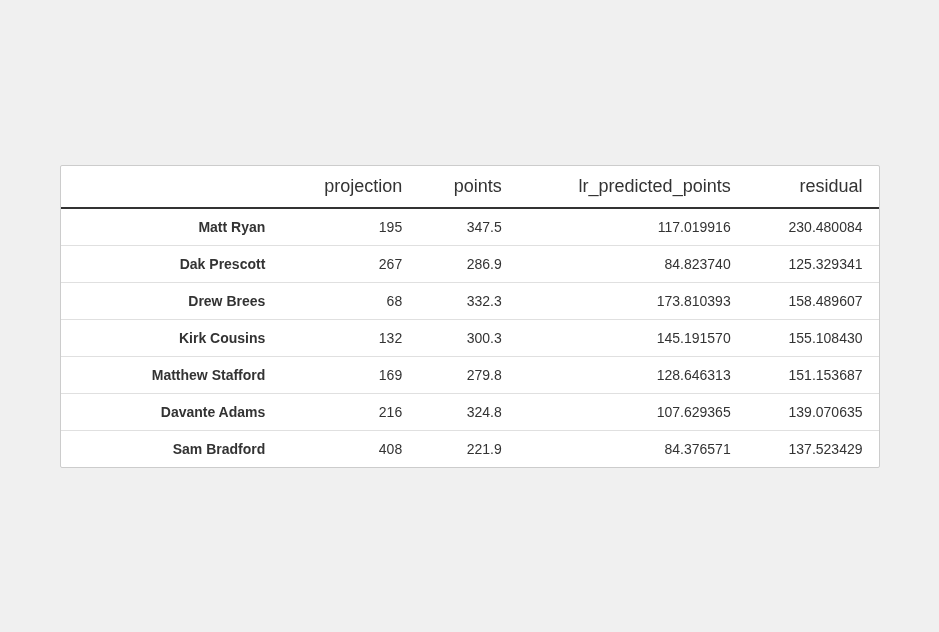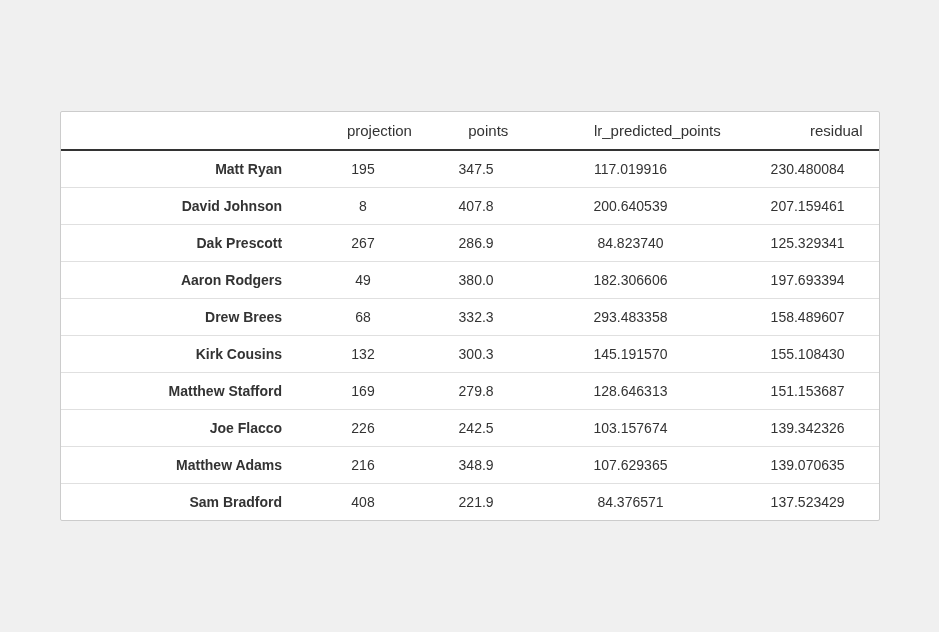--- a/index.html
+++ b/index.html
@@ -32,39 +32,39 @@
     }
 
     thead tr {
       border-bottom: 2px solid #333333;
     }
 
     thead th {
       padding: 10px 16px;
       text-align: right;
       font-weight: normal;
-      font-size: 15px;
+      font-size: 18px;
       color: #333333;
     }
 
     thead th:first-child {
       text-align: left;
     }
 
     tbody tr {
       border-bottom: 1px solid #e0e0e0;
     }
 
     tbody tr:last-child {
       border-bottom: none;
     }
 
     tbody td {
       padding: 10px 16px;
-      text-align: center;
+      text-align: right;
       font-size: 14px;
       color: #333333;
     }
 
     tbody td:first-child {
       text-align: right;
       font-weight: bold;
       color: #333333;
       padding-left: 48px;
     }
@@ -85,72 +85,51 @@
     </thead>
     <tbody id="table-body">
     <tr>
           <td>Matt Ryan</td>
           <td>195</td>
           <td>347.5</td>
           <td>117.019916</td>
           <td>230.480084</td>
         </tr>
         <tr>
-          <td>David Johnson</td>
-          <td>8</td>
-          <td>407.8</td>
-          <td>200.640539</td>
-          <td>207.159461</td>
-        </tr>
-        <tr>
           <td>Dak Prescott</td>
           <td>267</td>
           <td>286.9</td>
           <td>84.823740</td>
           <td>125.329341</td>
         </tr>
         <tr>
-          <td>Aaron Rodgers</td>
-          <td>49</td>
-          <td>380.0</td>
-          <td>182.306606</td>
-          <td>197.693394</td>
-        </tr>
-        <tr>
           <td>Drew Brees</td>
           <td>68</td>
           <td>332.3</td>
-          <td>293.483358</td>
+          <td>173.810393</td>
           <td>158.489607</td>
         </tr>
         <tr>
           <td>Kirk Cousins</td>
           <td>132</td>
           <td>300.3</td>
           <td>145.191570</td>
           <td>155.108430</td>
         </tr>
         <tr>
           <td>Matthew Stafford</td>
           <td>169</td>
           <td>279.8</td>
           <td>128.646313</td>
           <td>151.153687</td>
         </tr>
         <tr>
-          <td>Joe Flacco</td>
-          <td>226</td>
-          <td>242.5</td>
-          <td>103.157674</td>
-          <td>139.342326</td>
-        </tr>
-        <tr>
-          <td>Matthew Adams</td>
+          <td>Davante Adams</td>
           <td>216</td>
-          <td>348.9</td>
+          <td>324.8</td>
           <td>107.629365</td>
           <td>139.070635</td>
         </tr>
         <tr>
           <td>Sam Bradford</td>
           <td>408</td>
           <td>221.9</td>
           <td>84.376571</td>
           <td>137.523429</td>
         </tr>

